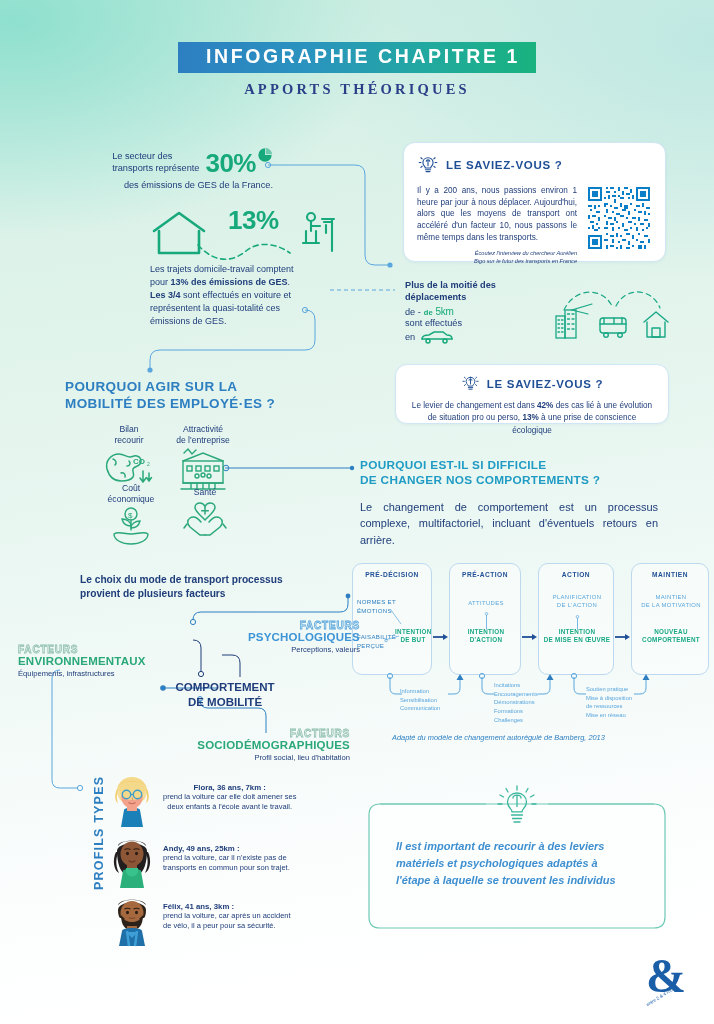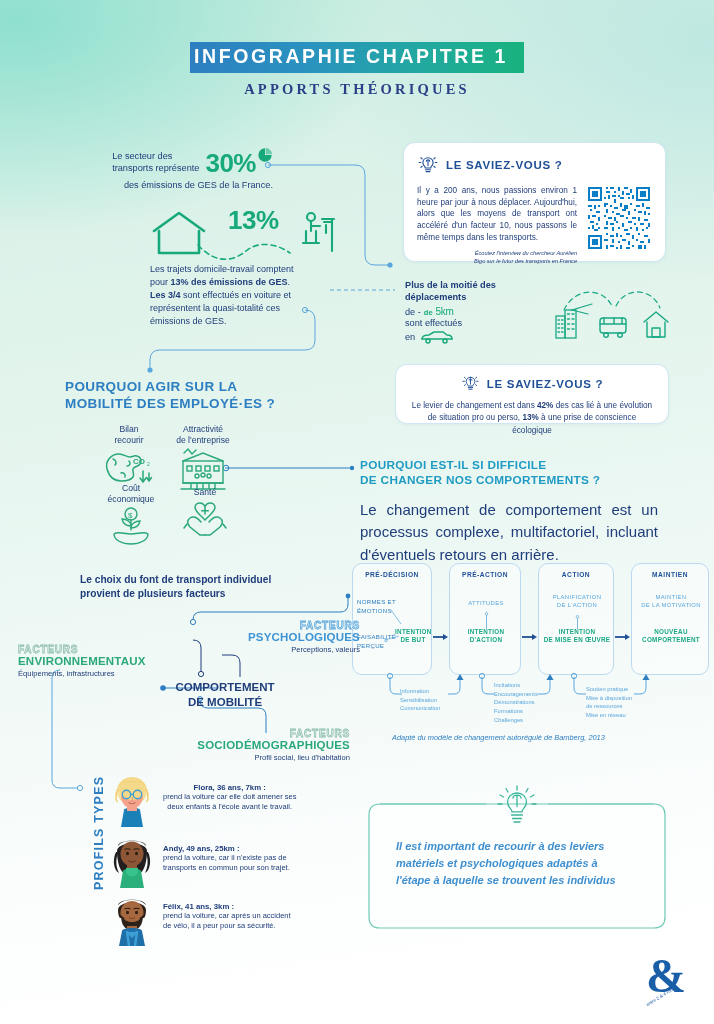--- a/index.html
+++ b/index.html
@@ -15,21 +15,21 @@
   }
   #canvas { position:absolute; inset:0; }
   .abs { position:absolute; }
 
   
   #title-wrap { left:0; right:0; top:42px; text-align:center; }
   #title-bar {
     display:inline-block;
     background:linear-gradient(90deg,#2d7fc1 0%,#2a93bf 36%,#21a99f 70%,#19b27e 100%);
     color:#fff; font-weight:bold; font-size:19.5px; letter-spacing:2.6px;
-    padding:5px 16px 6px 4px; line-height:1;
+    padding:5px 16px 6px 28px; line-height:1;
   }
   #title-sub {
     margin-top:8px; color:#2b3f88; font-family:"Liberation Serif", serif;
     font-weight:bold; font-size:14.5px; letter-spacing:3.2px;
   }
 
   .t30 { font-size:26px; font-weight:bold; color:#17a97b; letter-spacing:-.5px; }
   .t13 { font-size:26px; font-weight:bold; color:#17a97b; letter-spacing:-.5px; }
 
   .body-s { font-size:8.2px; line-height:1.42; color:#1f3d7a; }
@@ -444,21 +444,21 @@
         <path d="M6 24 L3 28 M42 24 L45 28"></path>
       </g>
     </svg>
   </div>
 
   <div class="abs" style="left:360px;top:458px;width:310px;">
     <div style="font-size:11.8px;font-weight:bold;color:#1f9bc4;letter-spacing:.3px;line-height:1.3;">
       <div>POURQUOI EST-IL SI DIFFICILE</div>
       <div>DE CHANGER NOS COMPORTEMENTS ?</div>
     </div>
-    <div style="margin-top:10px;font-size:15px;color:#1f3d7a;line-height:1.5;text-align:justify;width:298px;">Le changement de comportement est un processus complexe, multifactoriel, incluant d'éventuels retours en arrière.</div>
+    <div style="margin-top:10px;font-size:11px;color:#1f3d7a;line-height:1.5;text-align:justify;width:298px;">Le changement de comportement est un processus complexe, multifactoriel, incluant d'éventuels retours en arrière.</div>
   </div>
 
   <div class="abs" style="left:352px;top:563px;width:318px;height:112px;">
 
     <div class="abs flowbox" style="left:0;top:0;width:80px;height:112px;">
       <div class="flowhead" style="margin-top:7px;">PRÉ-DÉCISION</div>
       <div class="flowleft abs" style="left:4px;top:34px;">
         <div>NORMES ET</div>
         <div>ÉMOTIONS</div>
       </div>
@@ -569,21 +569,21 @@
   <div class="abs lever" style="left:586px;top:685px;width:76px;">
     <div>Soutien pratique</div>
     <div>Mise à disposition</div>
     <div>de ressources</div>
     <div>Mise en réseau</div>
   </div>
   <div class="abs credit" style="left:392px;top:733px;">Adapté du modèle de changement autorégulé de Bamberg, 2013</div>
 
   <div class="abs" style="left:80px;top:573px;width:250px;">
     <div style="font-size:10.2px;font-weight:bold;color:#1f3d7a;line-height:1.42;">
-      <div>Le choix du font de transport individuel</div>
+      <div>Le choix du mode de transport processus</div>
       <div>provient de plusieurs facteurs</div>
     </div>
   </div>
 
   <div class="abs" style="left:230px;top:620px;width:130px;text-align:right;">
     <div class="hollow b">FACTEURS</div>
     <div class="factor-big" style="color:#3d94d6;">PSYCHOLOGIQUES</div>
     <div class="factor-sub" style="margin-top:2px;">Perceptions, valeurs</div>
   </div>
 

